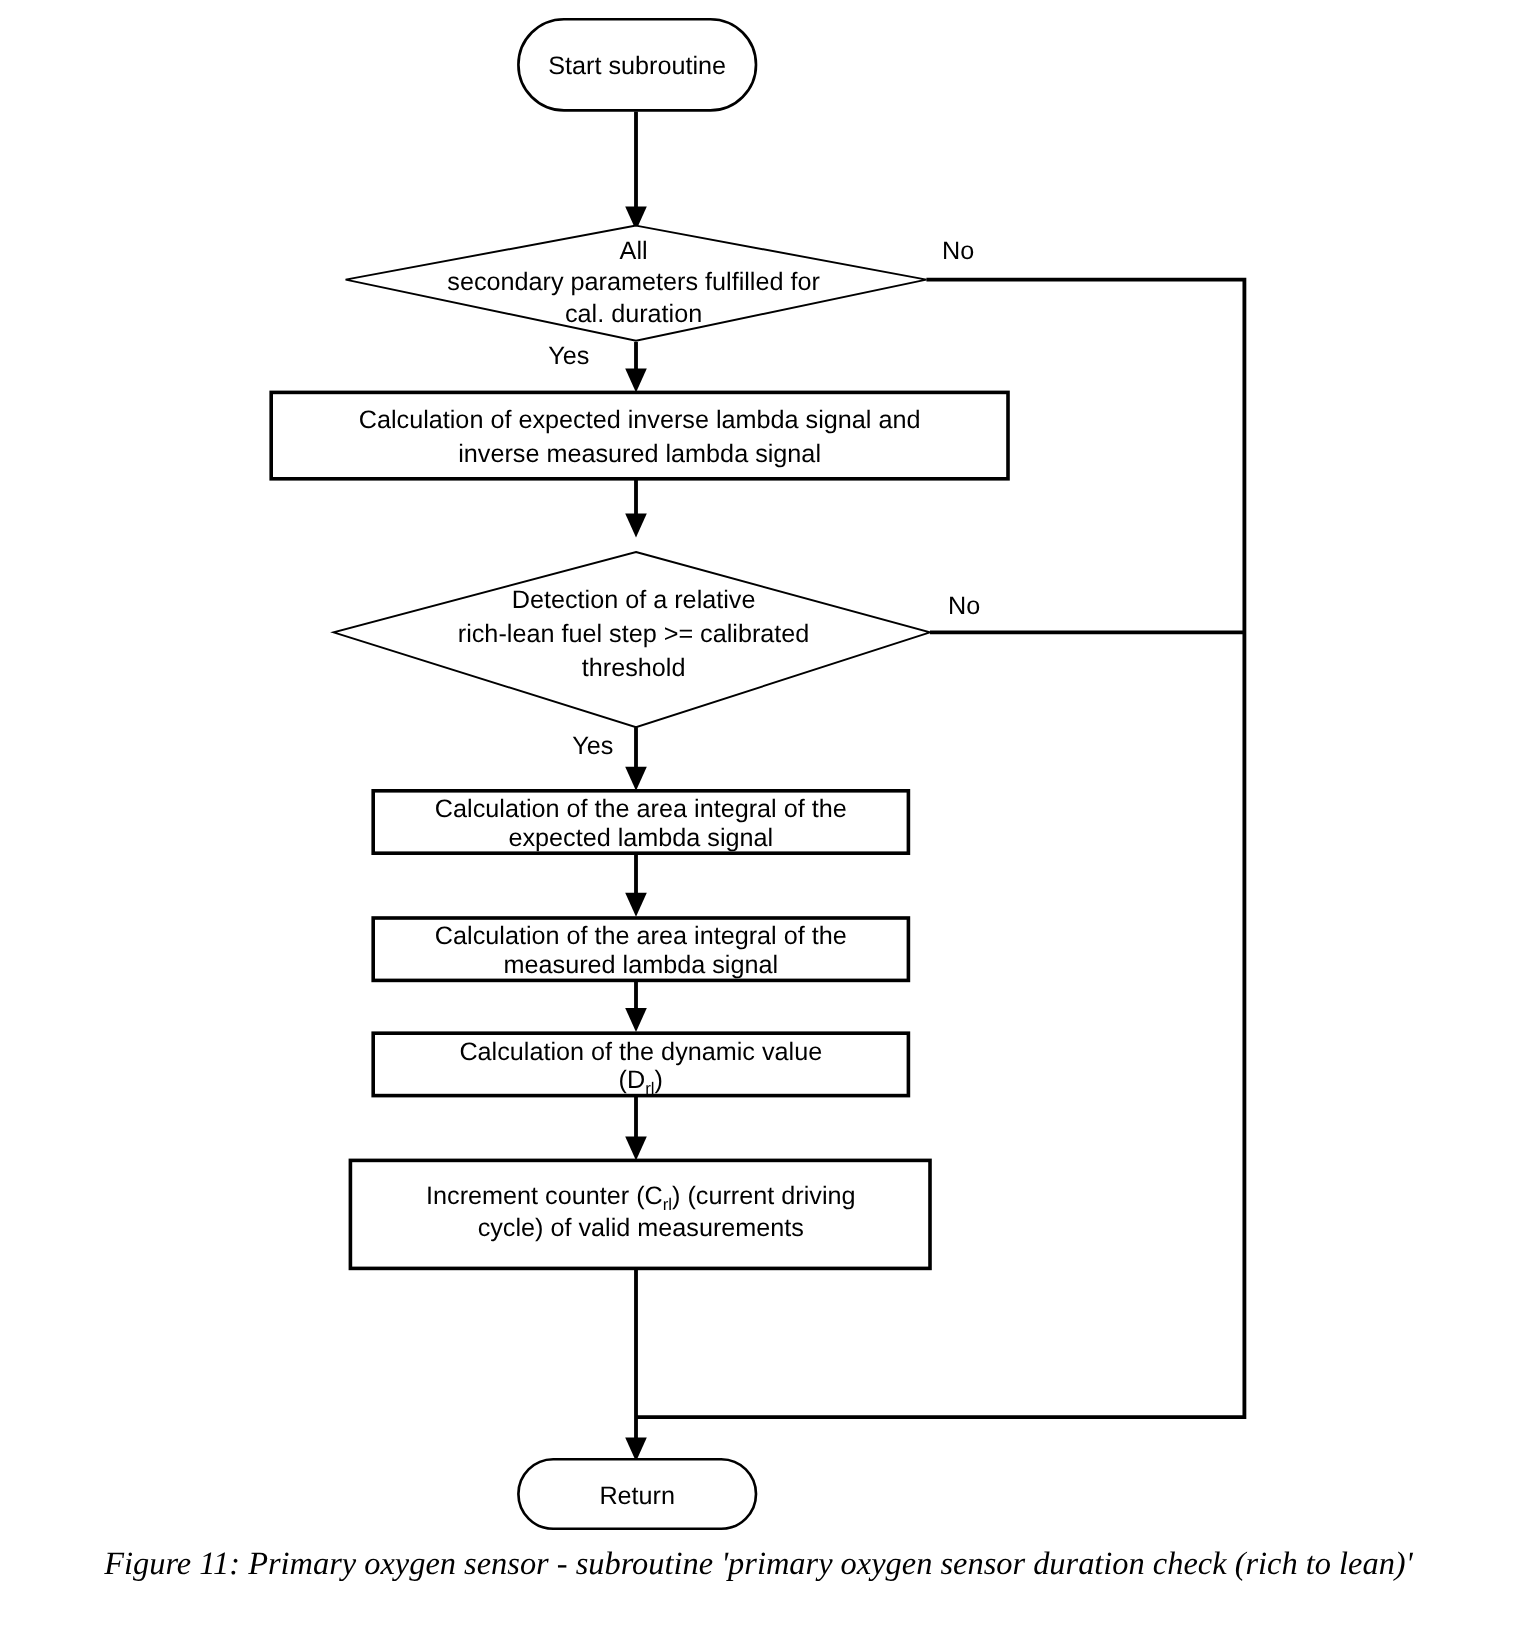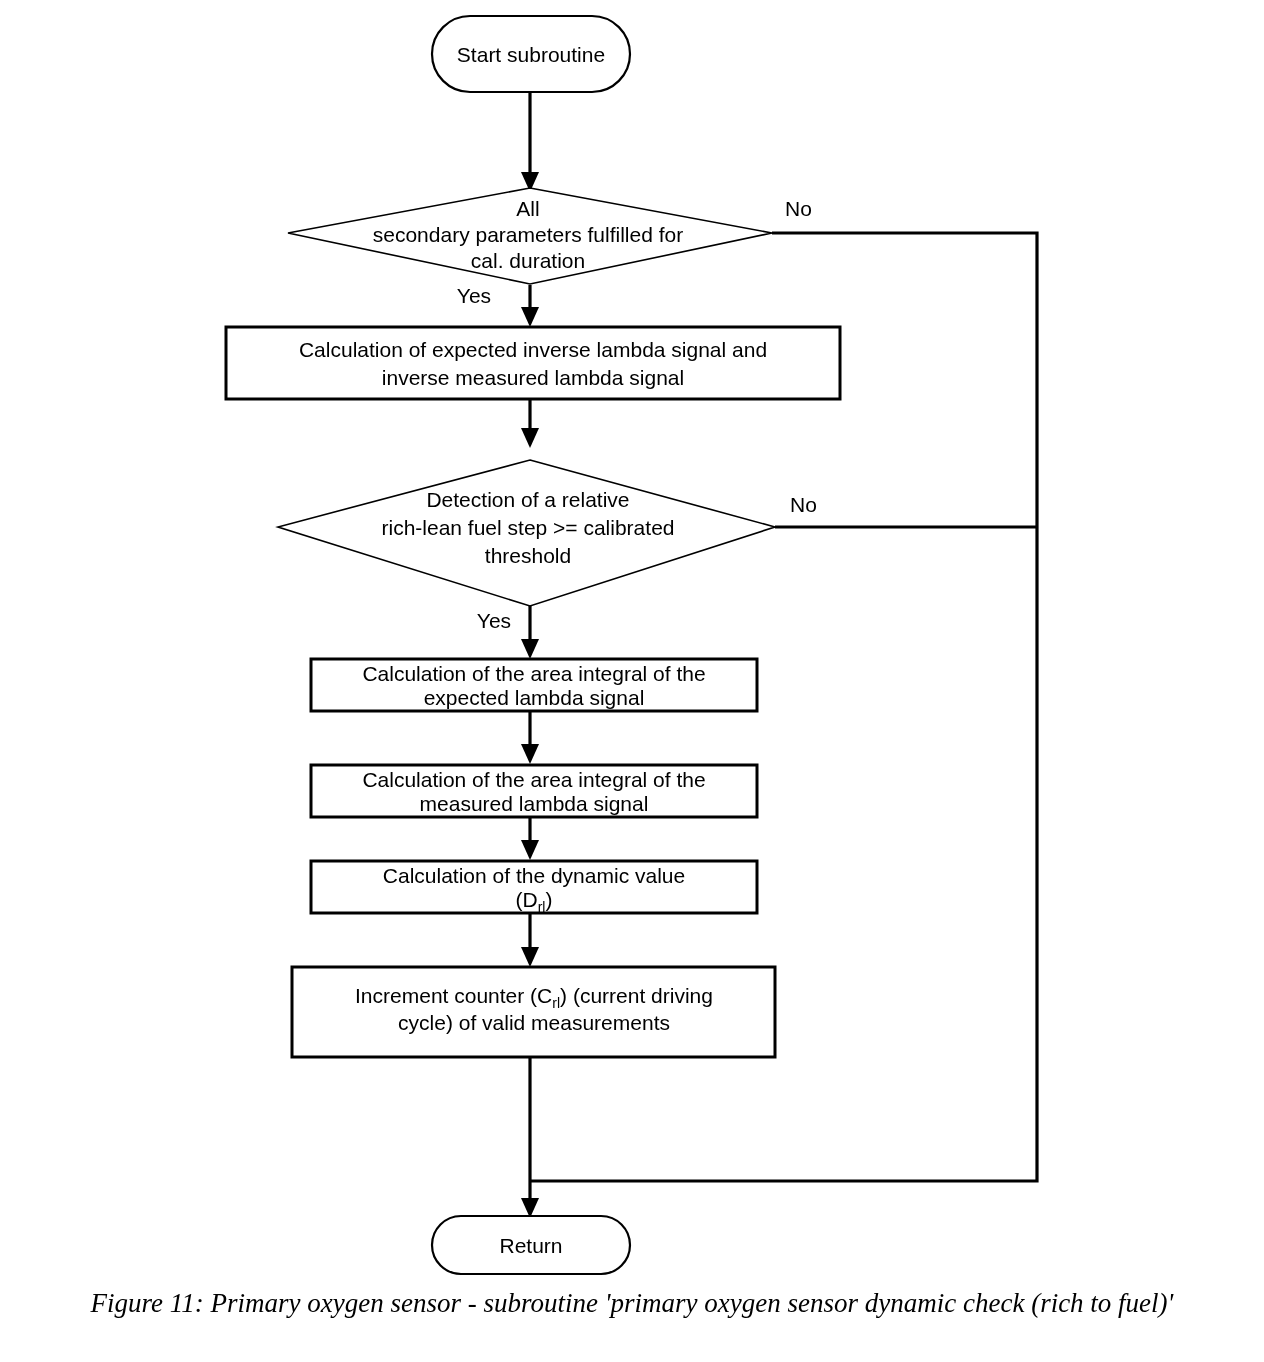--- a/index.html
+++ b/index.html
@@ -190,15 +190,15 @@
       <text class="node-text" x="534" y="1030" text-anchor="middle">cycle) of valid measurements</text>
     </g>
 
     <g>
       <rect class="shape-stroke term-shape" x="432" y="1216" width="198" height="58" rx="29" ry="29"></rect>
       <text class="node-text" x="531" y="1253" text-anchor="middle">Return</text>
     </g>
 
   </svg>
 
-  <div id="figure-caption">Figure 11: Primary oxygen sensor - subroutine 'primary oxygen sensor dynamic check (rich to fuel)'</div>
+  <div id="figure-caption">Figure 11: Primary oxygen sensor - subroutine 'primary oxygen sensor duration check (rich to lean)'</div>
 
 </div>
 
 </body></html>

